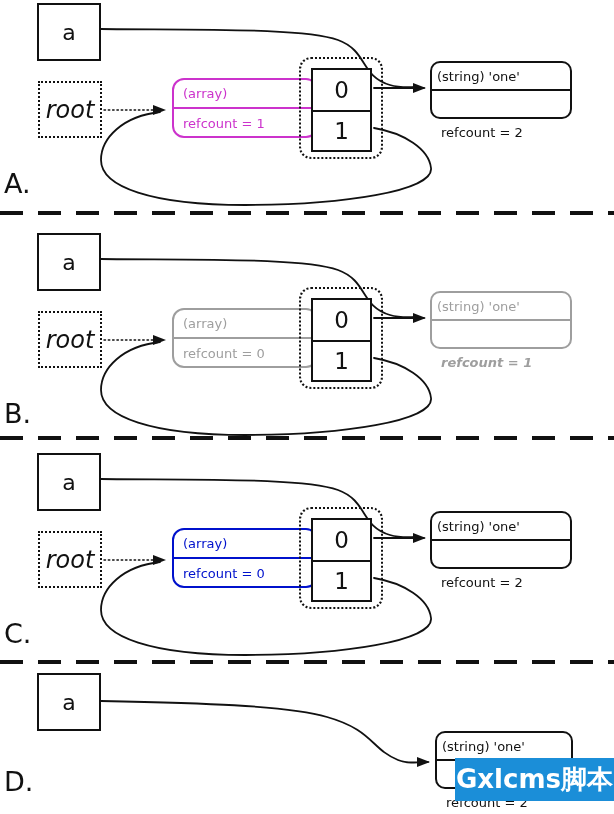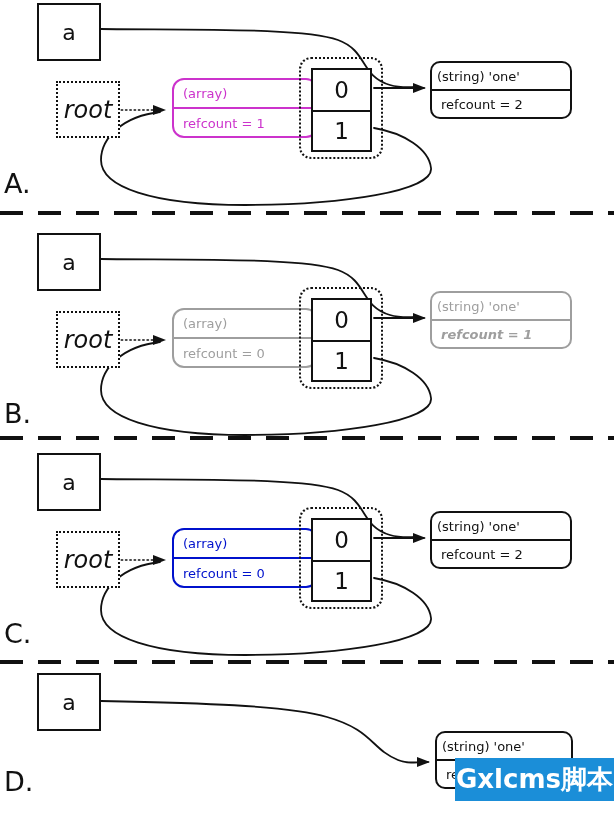--- a/index.html
+++ b/index.html
@@ -10,36 +10,36 @@
   .section{position:absolute;left:0;width:614px;z-index:1;}
   .sec-a{top:0;height:230px;}
   .sec-b{top:230px;height:220px;}
   .sec-c{top:450px;height:220px;}
   .sec-d{top:670px;height:144px;}
   .box{position:absolute;box-sizing:border-box;background:#fff;}
   .a-box{border:2px solid #111;display:flex;align-items:center;justify-content:center;font-size:22px;}
   .root-box{border:2px dotted #111;display:flex;align-items:center;justify-content:center;
             font-style:italic;font-size:24px;}
   .pos-a{left:37px;top:3px;width:64px;height:58px;}
-  .pos-root{left:38px;top:81px;width:64px;height:57px;margin-left:18px;}
+  .pos-root{left:38px;top:81px;width:64px;height:57px;}
   .array-box{left:172px;top:78px;width:146px;height:60px;border:2px solid var(--accent,#111);
              border-radius:12px;color:var(--accent,#111);font-size:13px;}
   .array-row1{height:27px;line-height:28px;padding-left:9px;border-bottom:2px solid var(--accent,#111);}
   .array-row2{height:27px;line-height:29px;padding-left:9px;}
   .dotted-rect{left:299px;top:57px;width:84px;height:102px;border:2px dotted #111;
                border-radius:12px;background:transparent;}
   .cells{left:311px;top:68px;width:61px;height:84px;border:2px solid #111;
          font-size:23px;text-align:center;}
   .cell0{height:40px;line-height:40px;border-bottom:2px solid #111;}
   .cell1{height:38px;line-height:38px;}
   .string-box{left:430px;top:61px;width:142px;height:58px;border:2px solid var(--accent,#111);
               border-radius:10px;color:var(--accent,#111);font-size:13px;}
   .pos-string-d{left:435px;top:61px;width:138px;height:58px;}
   .string-row1{height:26px;line-height:27px;padding-left:5px;border-bottom:2px solid var(--accent,#111);}
-  .string-row2{height:24px;line-height:28px;padding-left:9px;}
+  .string-row2{height:24px;line-height:28px;padding-left:9px;margin-top:28px;}
   .em{font-style:italic;font-weight:bold;}
   .sec-label{position:absolute;left:4px;top:168px;font-size:27px;color:#111;}
   .pos-label-d{top:96px;}
   .dash{position:absolute;left:0;width:614px;height:4px;z-index:1;
         background:repeating-linear-gradient(90deg,#111 0 23px,transparent 23px 38px);}
   .dash1{top:211px;} .dash2{top:436px;} .dash3{top:660px;}
   .watermark{position:absolute;left:455px;top:88px;width:159px;height:43px;z-index:6;
              display:flex;align-items:center;justify-content:center;
              background:var(--accent,#1b8ed8);color:#fff;font-weight:bold;font-size:26px;}
 </style>

